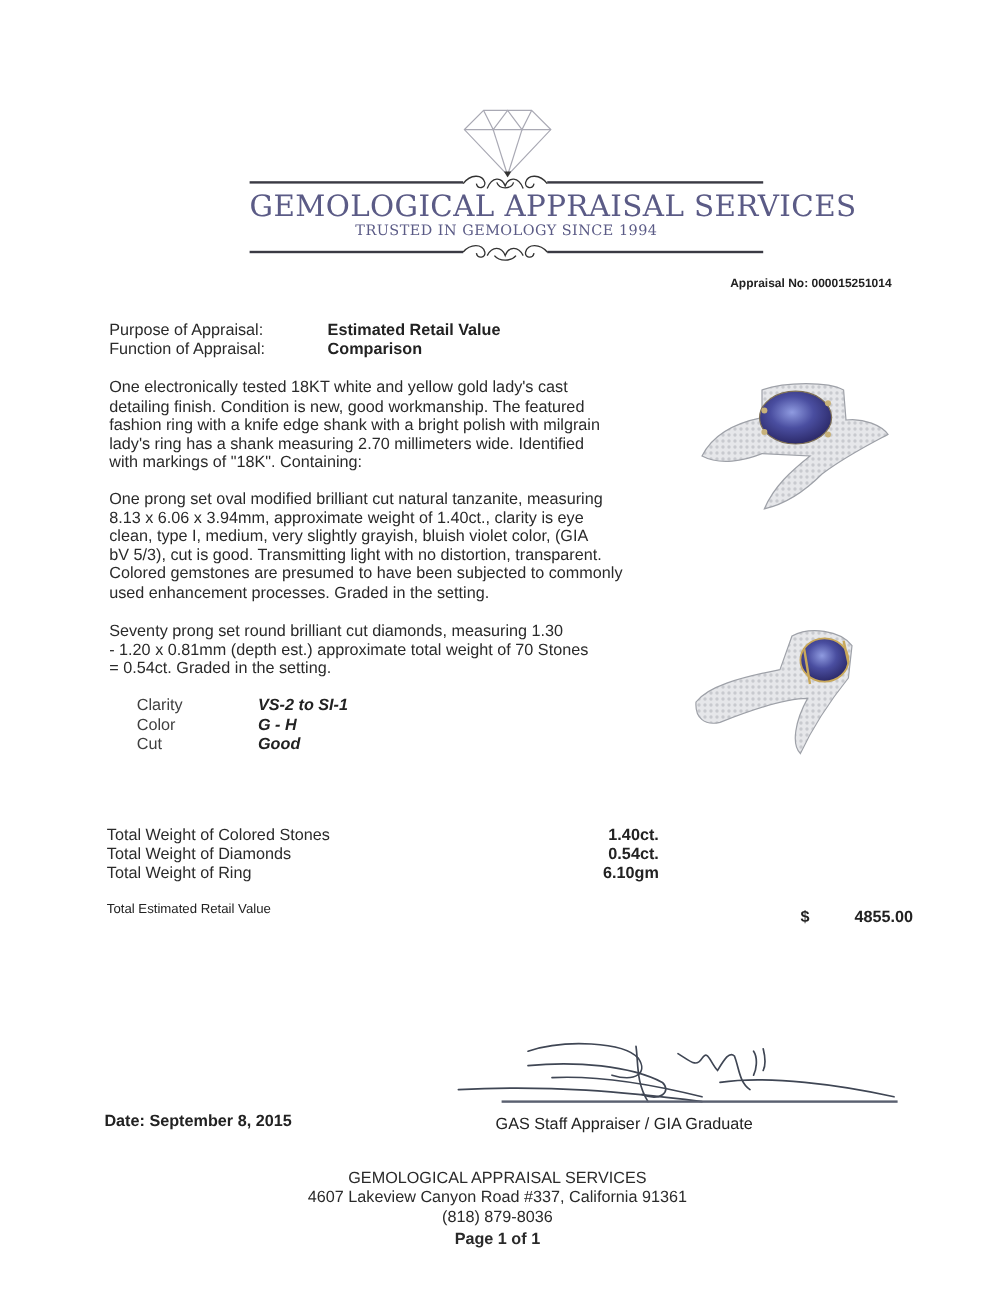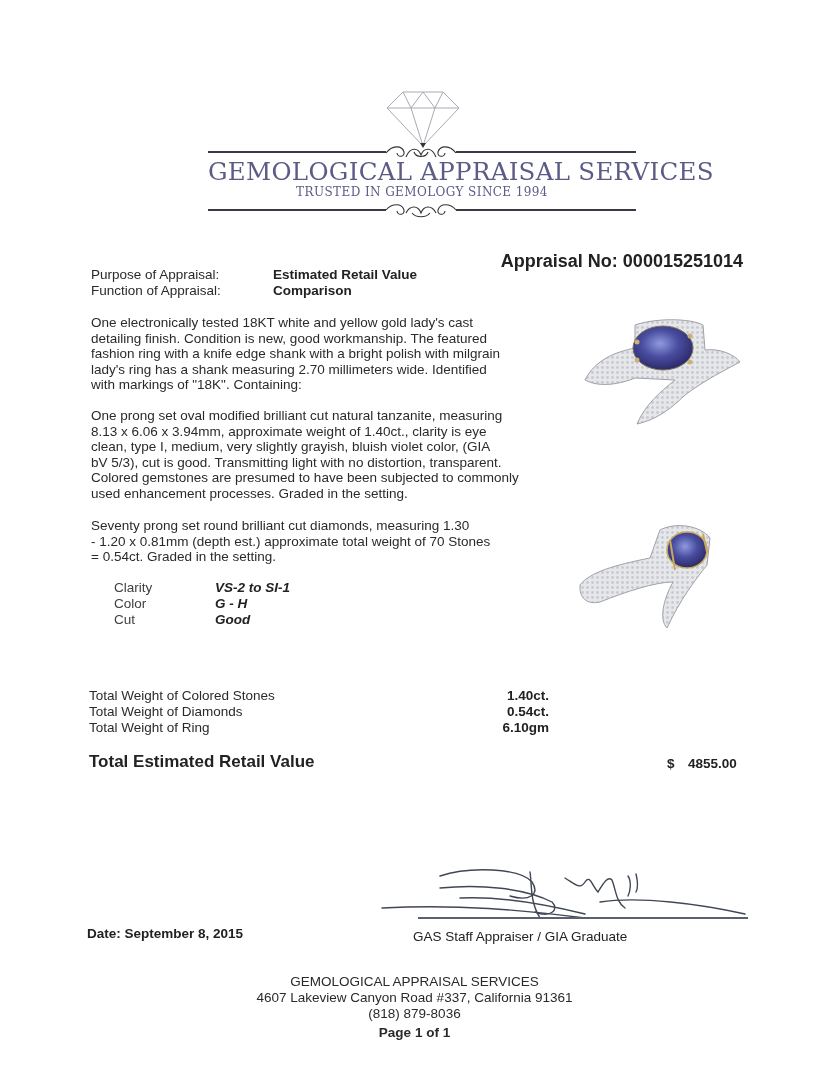--- a/index.html
+++ b/index.html
@@ -17,21 +17,21 @@
   .flourish { position: absolute; width: 74px; height: 18px; }
   #flourish-top { left: 384px; top: 143px; }
   #flourish-bot { left: 384px; top: 201px; }
   #company-title { left: 208px; top: 157px; width: 428px; text-align: center;
         font-family: "DejaVu Serif", serif; font-size: 24.5px; color: #5b5b86;
         letter-spacing: 0.3px; white-space: nowrap; font-variant: small-caps; }
   #company-tagline { left: 208px; top: 185px; width: 428px; text-align: center;
         font-family: "DejaVu Serif", serif; font-size: 12px; color: #5b5b86;
         letter-spacing: 0.4px; white-space: nowrap; }
 
-  #appraisal-no { right: 86px; top: 231px; font-weight: bold; font-size: 18px; color: #222; white-space: nowrap; margin-top: 20px; }
+  #appraisal-no { right: 86px; top: 231px; font-weight: bold; font-size: 10px; color: #222; white-space: nowrap; }
 
   .lbl { font-size: 13.5px; color: #2a2a2a; white-space: nowrap; }
   .val-b { font-size: 13.5px; font-weight: bold; color: #222; white-space: nowrap; padding-left: 24px; }
 
   #purpose-label { left: 91px; top: 267px; }
   #purpose-value { left: 249px; top: 267px; }
   #function-label { left: 91px; top: 283px; }
   #function-value { left: 249px; top: 283px; }
 
   .para { font-size: 13.5px; line-height: 15.5px; color: #2a2a2a; width: 460px; }
@@ -43,23 +43,23 @@
   #grade-table { left: 114px; top: 580px; }
   .grade-row { display: flex; height: 16px; font-size: 13.5px; }
   .grade-row .g-lbl { width: 101px; color: #404040; }
   .grade-row .g-val { font-weight: bold; color: #222; font-style: italic; }
 
   #totals { left: 89px; top: 688px; width: 460px; }
   .tot-row { position: relative; height: 16px; font-size: 13.5px; }
   .tot-row .t-lbl { position: absolute; left: 0; color: #2a2a2a; white-space: nowrap; }
   .tot-row .t-val { position: absolute; right: 0; width: 80px; text-align: right; font-weight: bold; color: #222; white-space: nowrap; }
 
-  #total-value-label { left: 89px; top: 752px; font-weight: bold; font-size: 17px; white-space: nowrap; }
+  #total-value-label { left: 89px; top: 752px; font-weight: normal; font-size: 11px; white-space: nowrap; }
   #total-value-currency { left: 667px; top: 756px; font-weight: bold; font-size: 13.5px; }
-  #total-value-amount { left: 688px; top: 756px; font-weight: bold; font-size: 13.5px; }
+  #total-value-amount { left: 712px; top: 756px; font-weight: bold; font-size: 13.5px; }
 
   #ring-image-1 { left: 575px; top: 300px; width: 175px; height: 125px; }
   #ring-image-2 { left: 575px; top: 510px; width: 175px; height: 125px; }
 
   #signature { left: 380px; top: 862px; width: 370px; height: 62px; }
   #sig-line { left: 418px; top: 917px; width: 330px; height: 2px; background: #5a6070; }
   #signer-title { left: 413px; top: 929px; font-weight: normal; font-size: 13.5px; white-space: nowrap; }
   #date-line { left: 87px; top: 926px; font-weight: bold; font-size: 13.5px; white-space: nowrap; }
 
   #footer { left: 0; top: 974px; width: 829px; text-align: center; font-size: 13.5px; color: #2a2a2a; }

